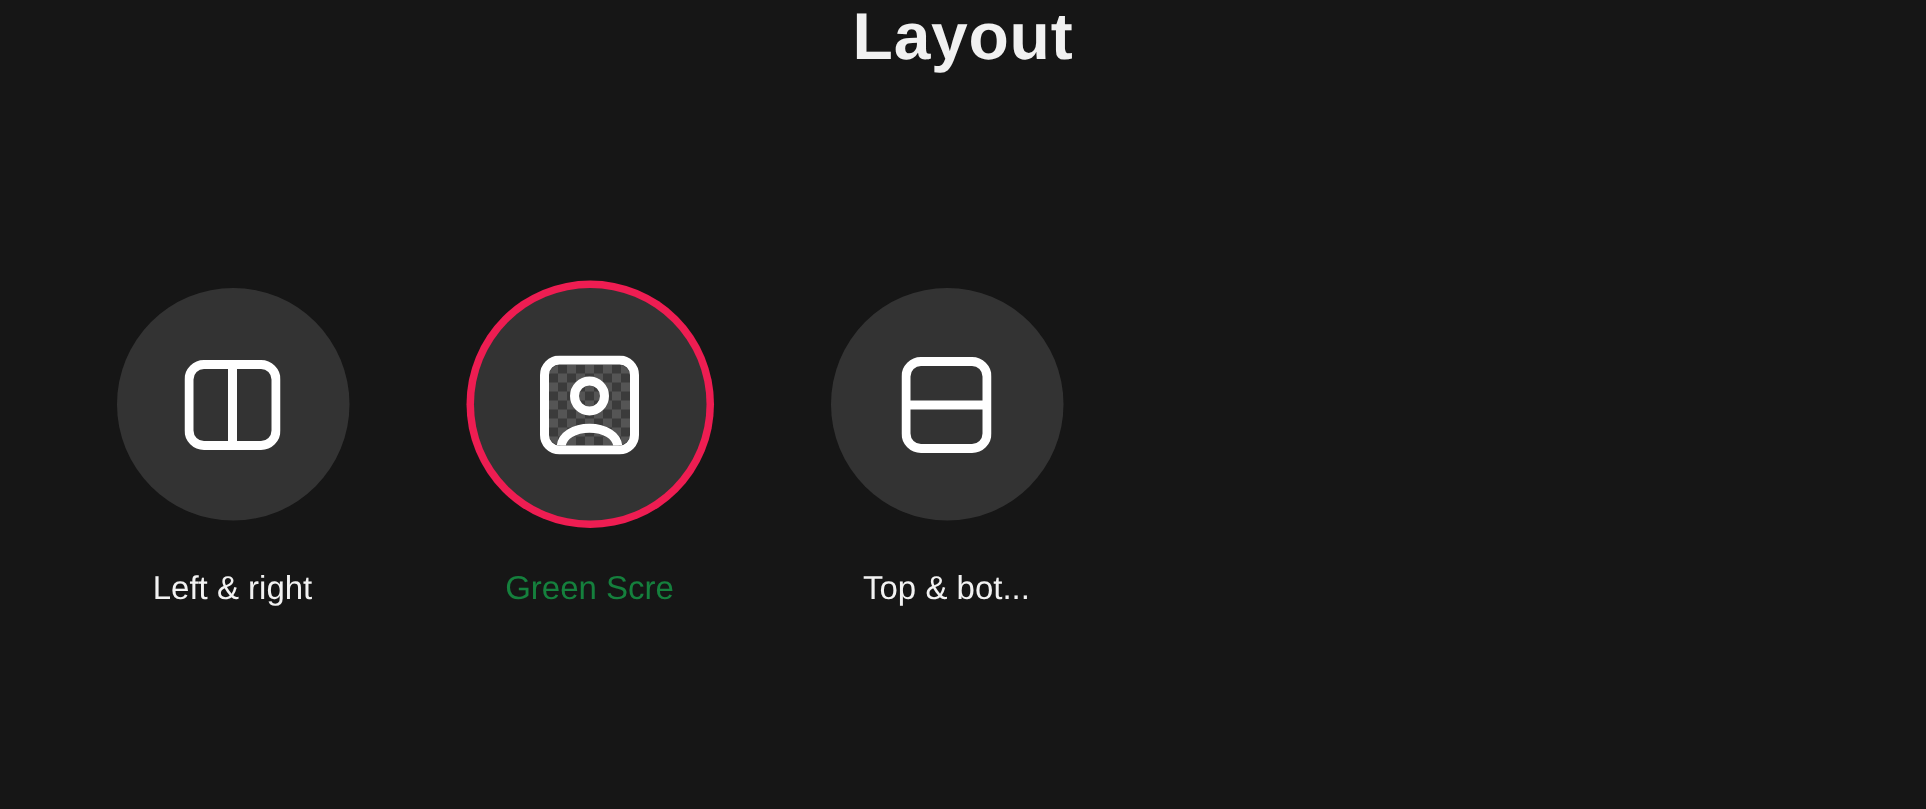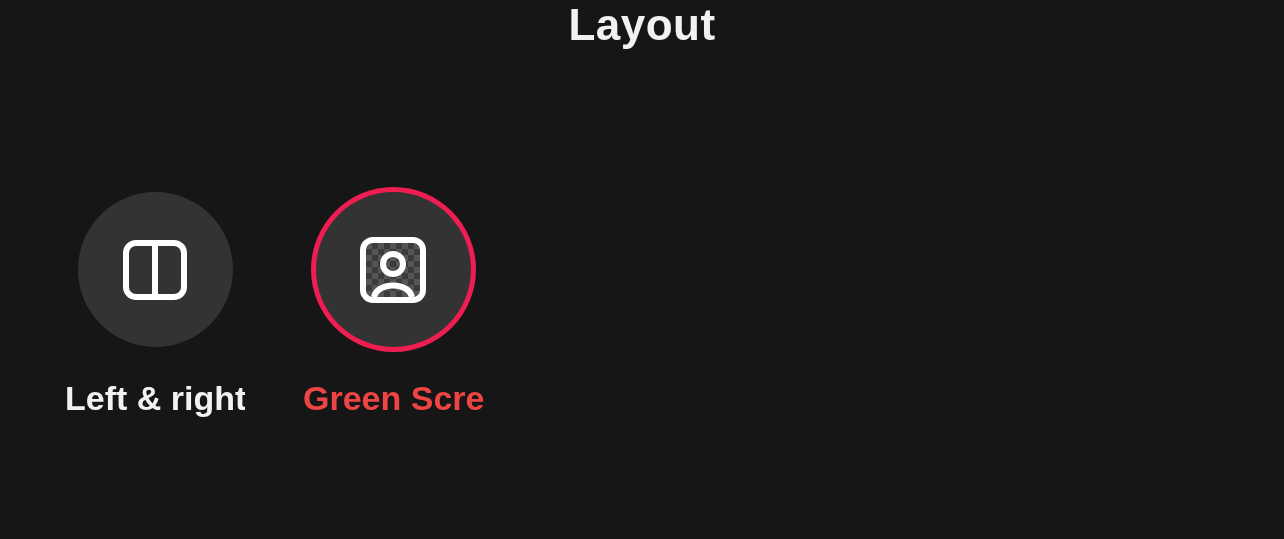--- a/index.html
+++ b/index.html
@@ -40,30 +40,30 @@
       align-items: center;
       justify-content: center;
       position: relative;
     }
     .option.selected .option-circle {
       box-shadow: 0 0 0 5px #EE1D52;
     }
     .option-label {
       margin-top: 32px;
       color: #f2f2f2;
-      font-size: 34px;
-      font-weight: 700;
+      font-size: 22px;
+      font-weight: 400;
       white-space: nowrap;
       overflow: hidden;
       text-overflow: clip;
       max-width: 180px;
       text-align: center;
     }
     .option.selected .option-label {
-      color: #ef4444;
+      color: #15803d;
     }
     svg { display: block; }
   </style>
 </head>
 <body>
 
 <div class="header-title">Layout</div>
 
 <div class="options-row">
 
@@ -99,14 +99,25 @@
             <circle cx="33" cy="27" r="10" fill="none" stroke="#ffffff" stroke-width="6"></circle>
             <path d="M14 62 C14 44 52 44 52 62" fill="none" stroke="#ffffff" stroke-width="6"></path>
           </g>
         </svg>
       </span>
     </div>
     <div class="option-label">Green Scre</div>
   </div>
 
 
+  <div class="option">
+    <div class="option-circle">
+      <span>
+        <svg width="60" height="64" viewBox="0 0 60 64">
+          <rect x="3" y="3" width="54" height="58" rx="10" ry="10" fill="none" stroke="#ffffff" stroke-width="6"></rect>
+          <line x1="3" y1="32" x2="57" y2="32" stroke="#ffffff" stroke-width="6"></line>
+        </svg>
+      </span>
+    </div>
+    <div class="option-label">Top &amp; bot...</div>
+  </div>
 
 </div>
 
 </body></html>

